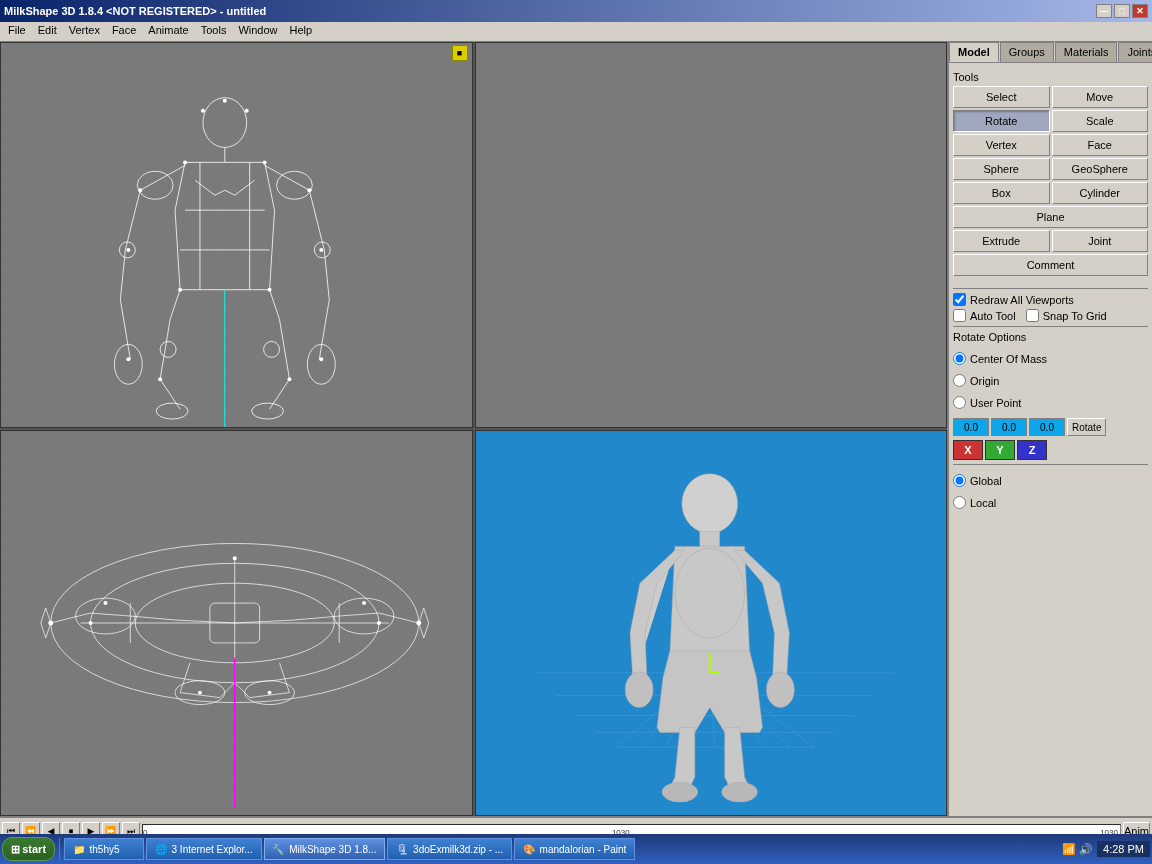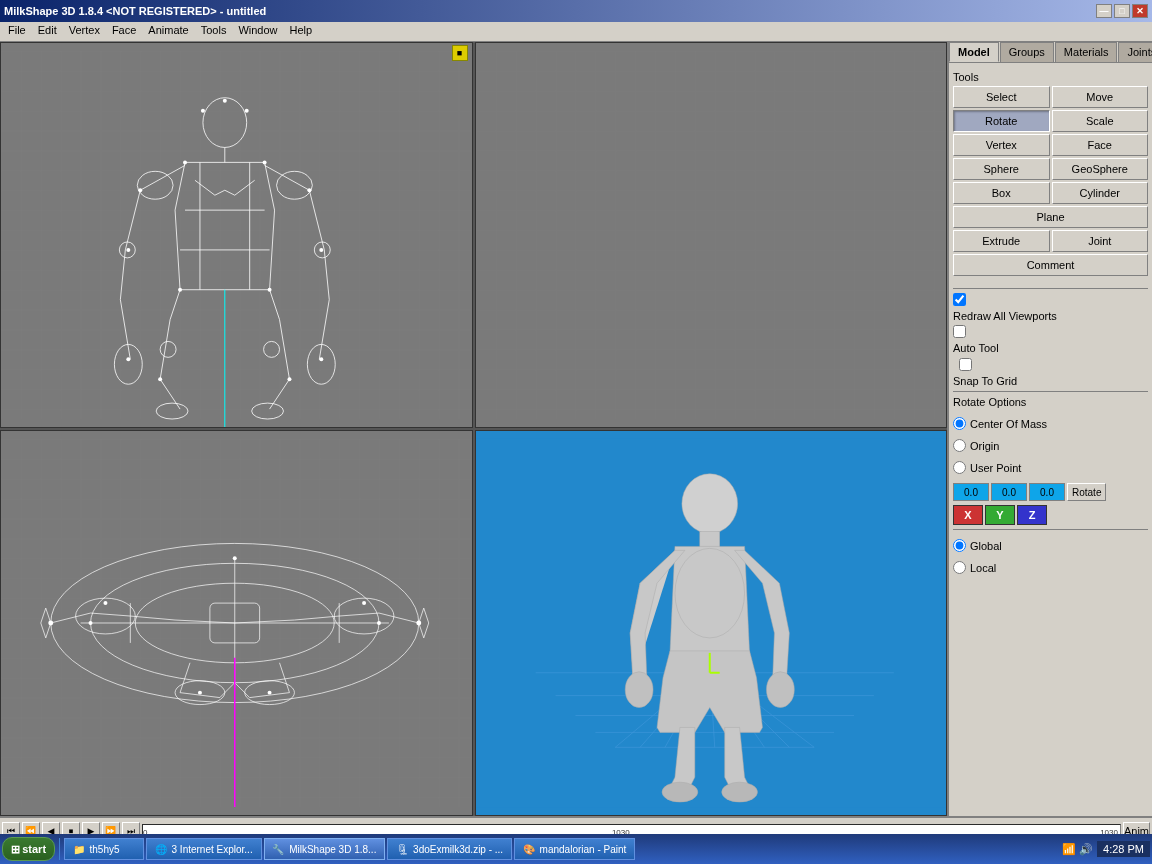--- a/index.html
+++ b/index.html
@@ -148,25 +148,24 @@
 
     .divider {
       height: 1px;
       background: #808080;
       margin: 4px 0;
     }
 
     
     .checkbox-row {
       display: flex;
-      align-items: flex-start;
+      align-items: flex-end;
       gap: 4px;
       margin: 3px 0;
       font-size: 11px;
-      flex-direction: column;
     }
 
     
     .radio-row {
       display: flex;
       align-items: center;
       gap: 4px;
       margin: 9px 0;
       font-size: 11px;
     }

